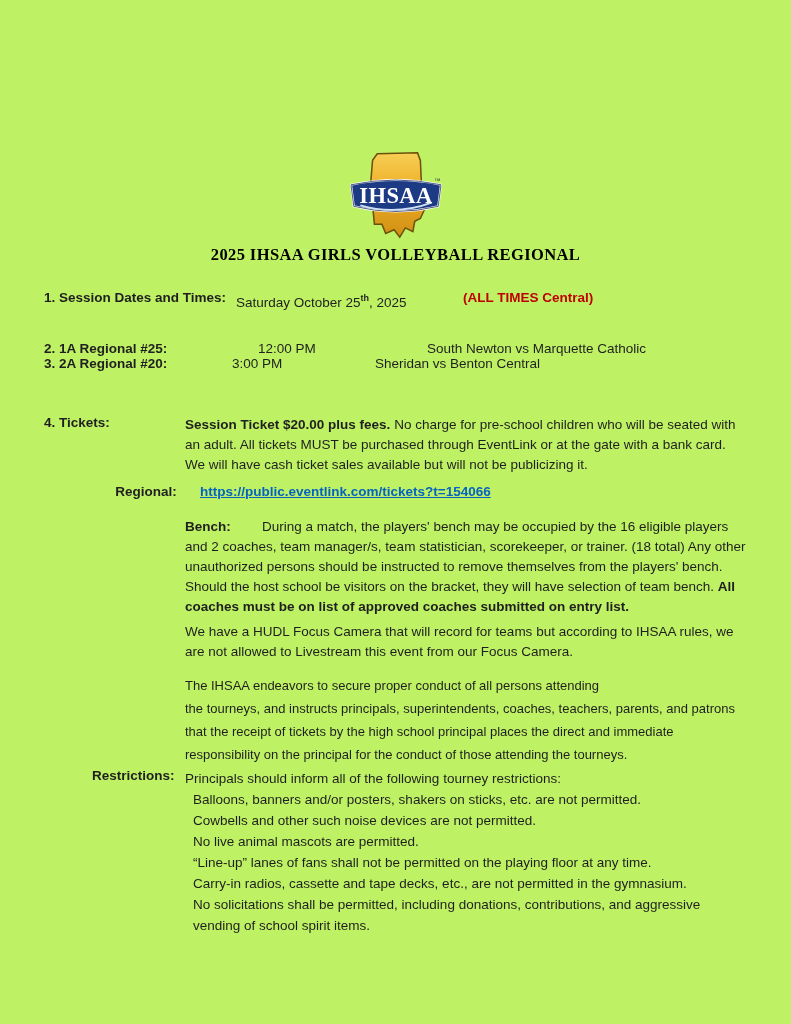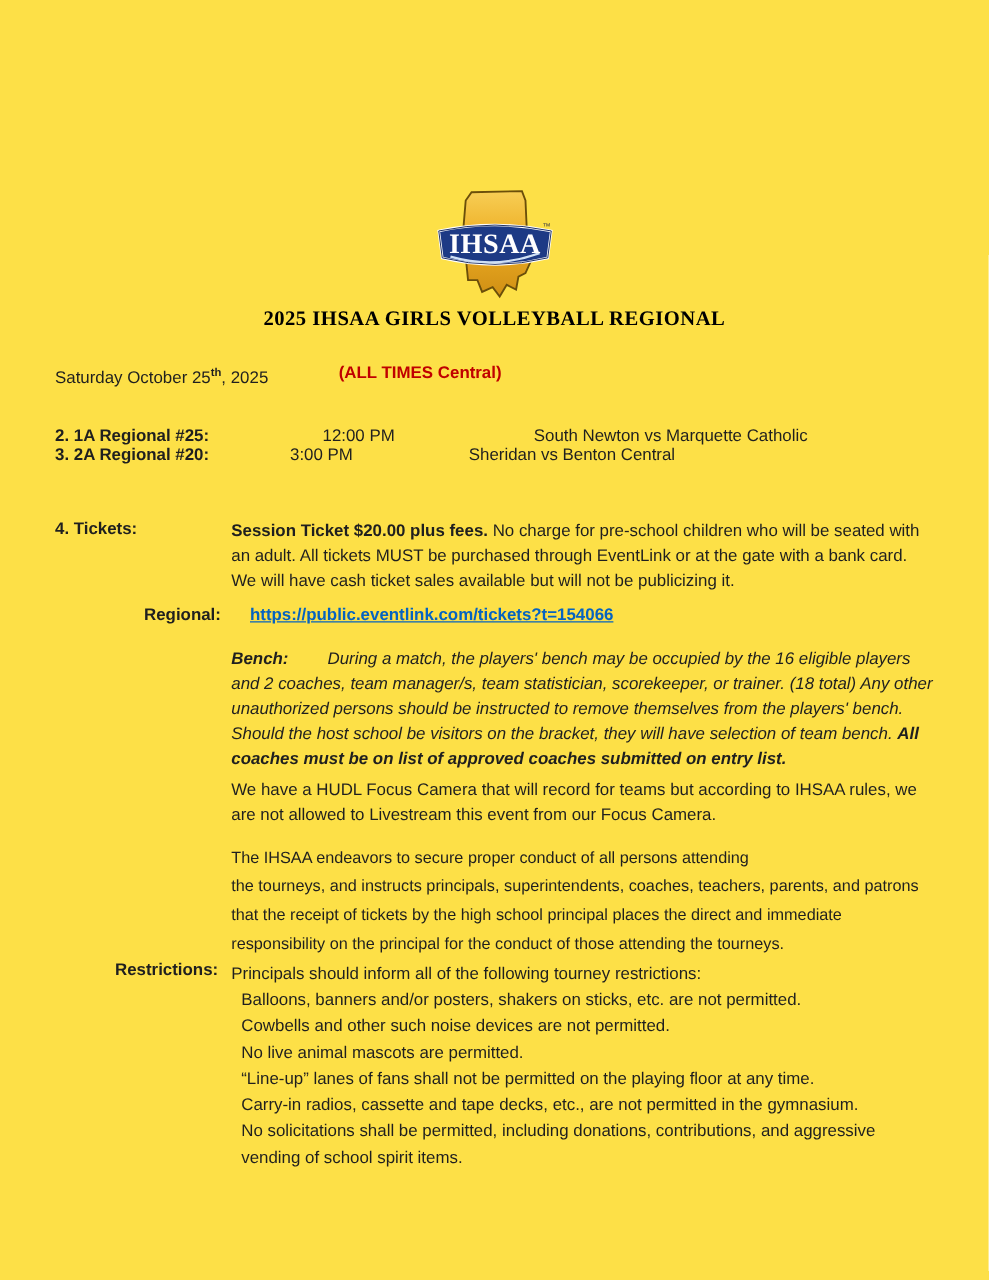--- a/index.html
+++ b/index.html
@@ -1,20 +1,20 @@
 <!DOCTYPE html>
 <html><head>
 <meta charset="utf-8">
 <style>
   html,body{margin:0;padding:0;background:#ffffff;}
   .page{
     position:relative;
     width:791px;height:1024px;
     margin:0 auto;
-    background:#fde047;
+    background:#bef264;
     font-family:"Liberation Sans", sans-serif;
     font-size:13.5px;
     color:#1f1f1f;
     overflow:hidden;
   }
   .abs{position:absolute;}
   
   .logo{left:50%;top:151px;transform:translateX(-50%);width:94px;height:90px;}
   
   .title{
@@ -42,21 +42,21 @@
   .tickets{top:415px;left:44px;right:46px;display:flex;}
   .tickets .lbl{font-weight:bold;width:141px;flex:0 0 auto;}
   .para{line-height:20px;}
   .tickets .para{width:560px;}
   b.inline{font-weight:bold;}
   
   .regional{top:483px;left:92px;display:flex;line-height:18px;}
   .regional .lbl{font-weight:bold;width:108px;flex:0 0 auto;text-align:center;}
   a.doclink{color:#0563C1;font-weight:600;text-decoration:underline;}
   
-  .bench{top:517px;left:185px;width:562px;font-style:italic;}
+  .bench{top:517px;left:185px;width:562px;}
   .bench-label{display:inline-block;width:77px;font-weight:bold;}
   .hudl{top:622px;left:185px;width:562px;}
   .conduct{top:674px;left:185px;right:18px;line-height:23px;white-space:pre-line;font-size:13px;}
   
   .restrict{top:768px;left:92px;right:30px;display:flex;}
   .restrict .lbl{font-weight:bold;width:93px;flex:0 0 auto;}
   .restrict-body{line-height:21px;}
   .restrict-items{margin-left:8px;}
   .restrict-items div{max-width:545px;}
 </style>
@@ -82,20 +82,21 @@
 
       <path d="M12 58 Q50 69 88 55" fill="none" stroke="#cfe0f5" stroke-width="2"></path>
       <text x="50" y="55" text-anchor="middle" font-family="Liberation Serif, serif" font-weight="bold" font-size="24" fill="#ffffff" letter-spacing="0.5">IHSAA</text>
       <text x="94" y="34" text-anchor="middle" font-size="7" fill="#444">™</text>
     </svg>
   </div>
 
   <div class="abs title">2025 IHSAA GIRLS VOLLEYBALL REGIONAL</div>
 
   <div class="abs row r1">
+    <span class="lbl lbl-w1">1. Session Dates and Times:</span>
     <span class="col-date"><span>Saturday October 25</span><sup>th</sup><span>, 2025</span></span>
     <span class="red">(ALL TIMES Central)</span>
   </div>
 
   <div class="abs row r2">
     <span class="lbl lbl-w2">2. 1A Regional #25:</span>
     <span class="col-time">12:00 PM</span>
     <span>South Newton vs Marquette Catholic</span>
   </div>
 

